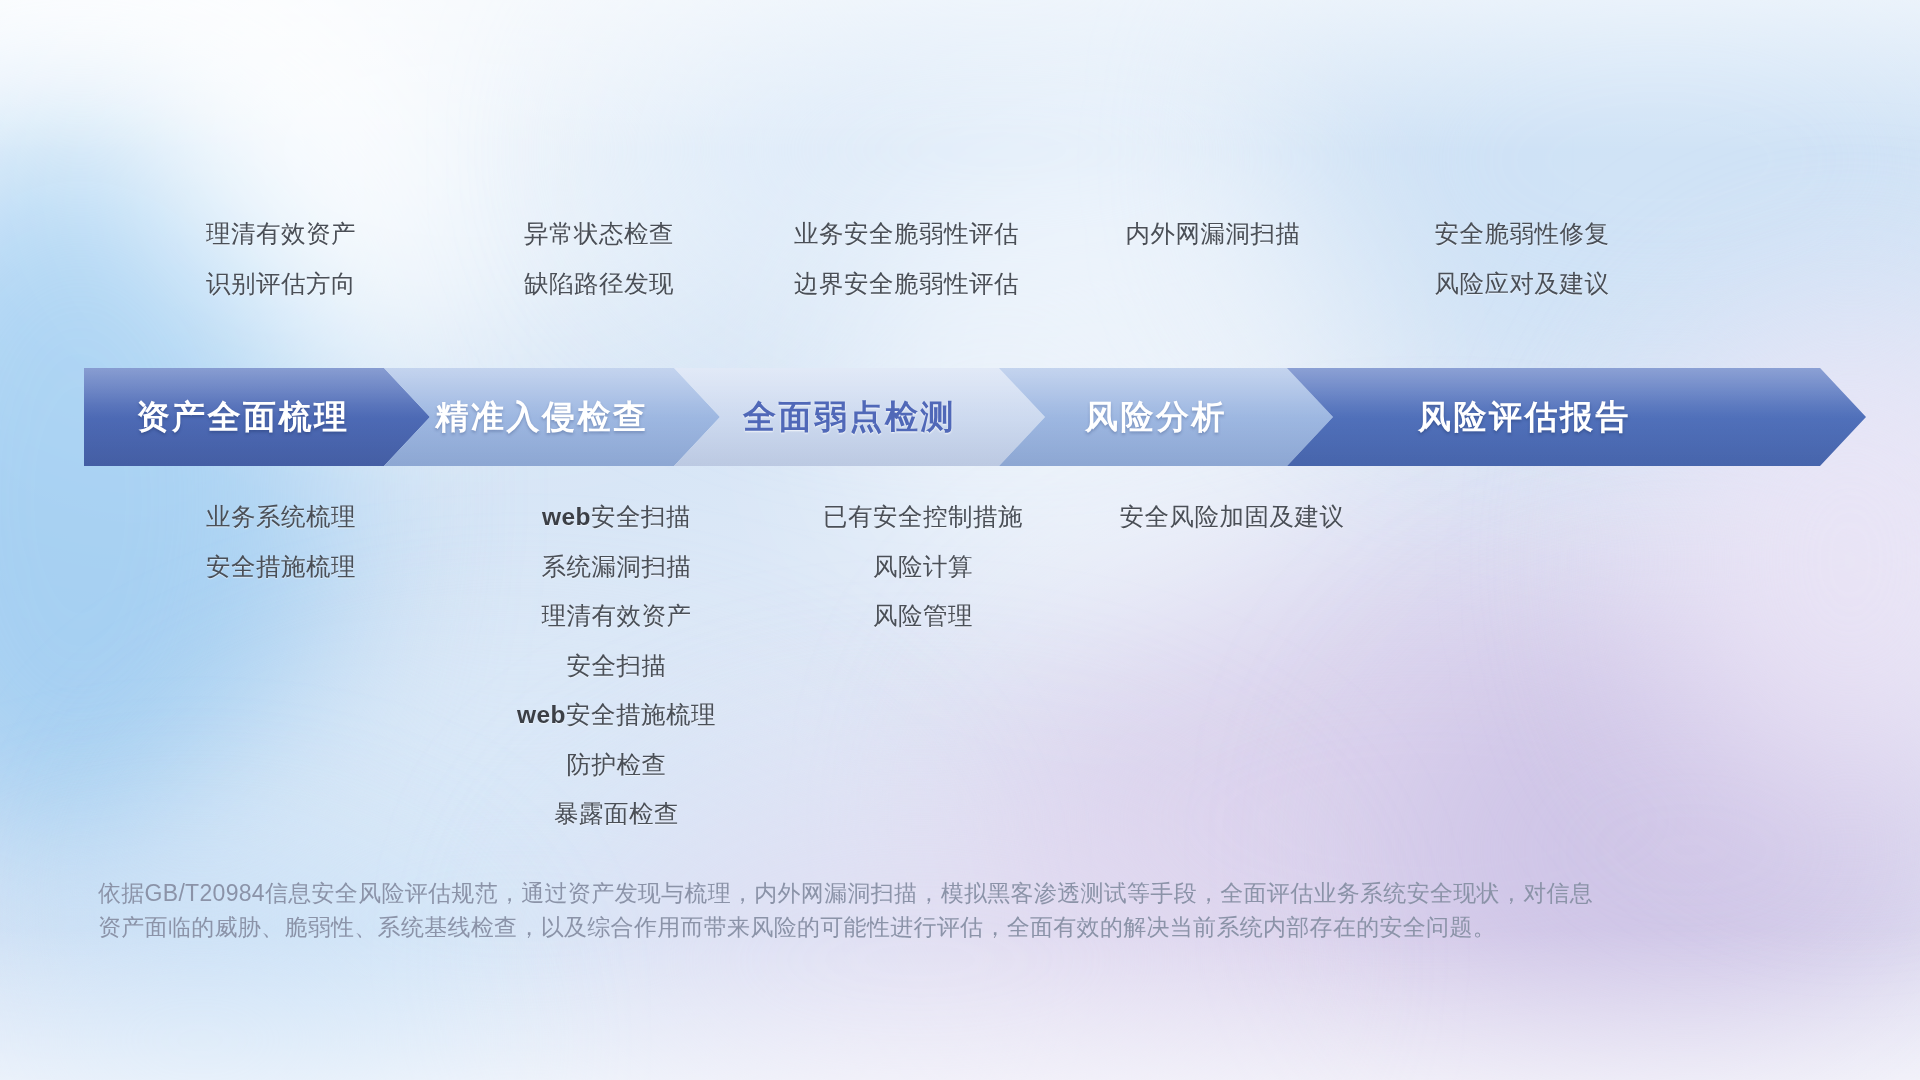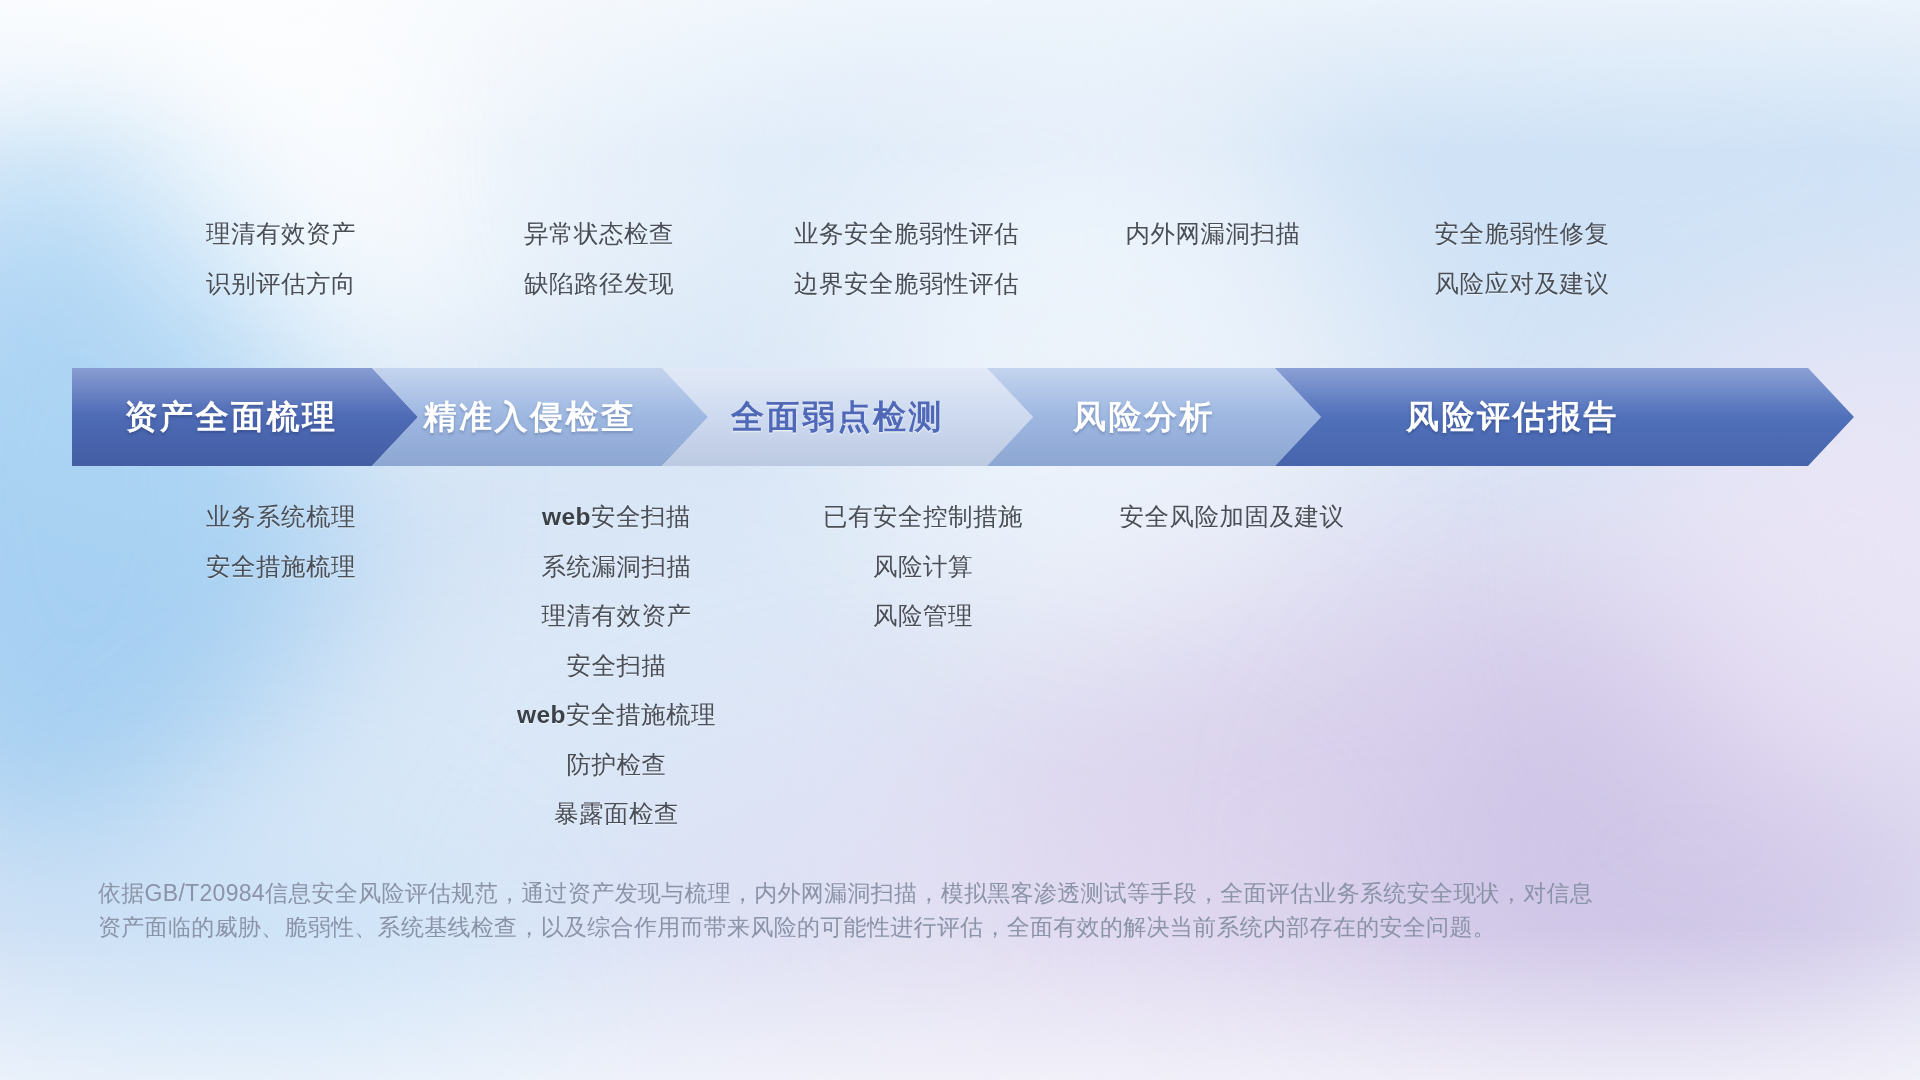--- a/index.html
+++ b/index.html
@@ -59,21 +59,21 @@
     letter-spacing:.5px;
     line-height:1.0;
     margin-bottom:25px;
     white-space:nowrap;
     text-shadow:0 1px 1px rgba(255,255,255,.5);
   }
   .item.latin-lead { font-weight:bold; }
   .item.latin-lead > b { font-weight:bold; color:#3b3f46; }
 
   
-  #banner { position:absolute; left:72px; top:368px; width:1782px; height:98px; }
+  #banner { position:absolute; left:84px; top:368px; width:1782px; height:98px; }
   .chev {
     position:absolute; top:0; height:98px;
     display:flex; align-items:center; justify-content:center;
     color:#fff; font-size:33px; font-weight:bold; letter-spacing:2.5px;
     text-shadow:0 2px 3px rgba(40,60,110,.30);
   }
   .chev span { position:relative; z-index:2; transform:translateX(-10px); }
   .chev.dark  { text-shadow:0 2px 3px rgba(30,50,100,.40); }
   .chev.light { color:#5068b8; text-shadow:0 1px 2px rgba(255,255,255,.85); }
 

